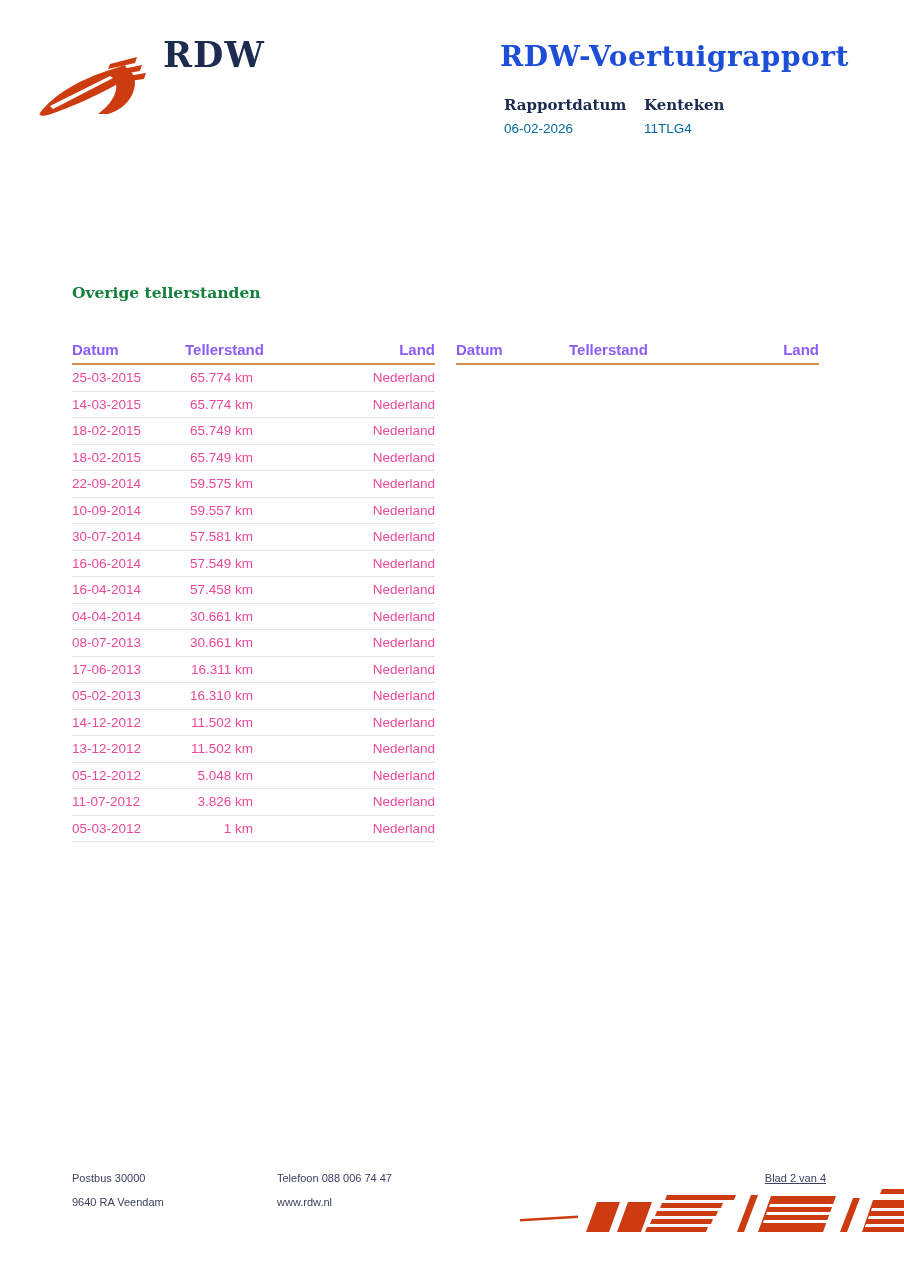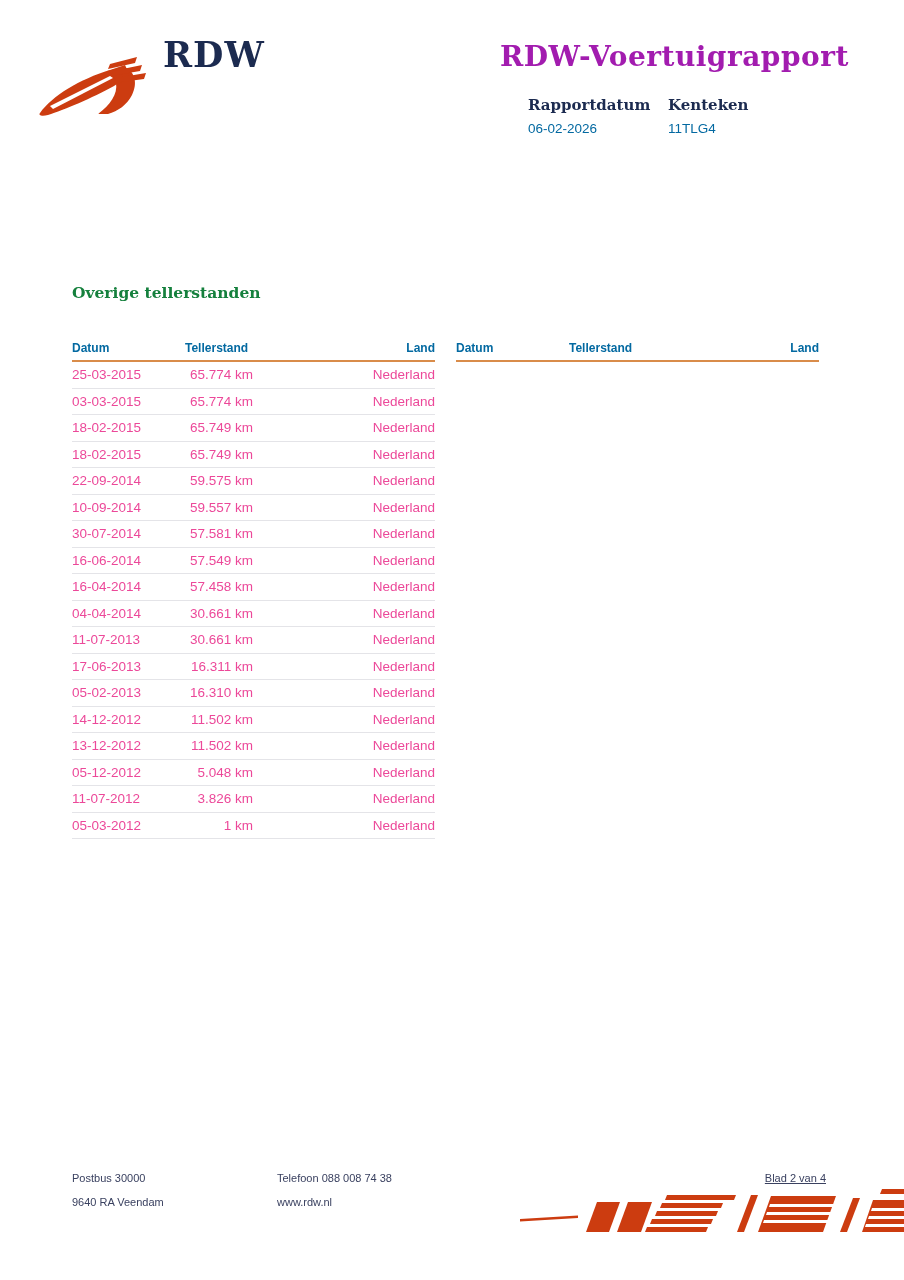--- a/index.html
+++ b/index.html
@@ -14,44 +14,44 @@
   
   .logo-svg{position:absolute;left:34px;top:52px;width:124px;height:70px;}
   .brand-word{
     position:absolute;left:163px;top:34px;
     font-family:"DejaVu Serif",serif;font-weight:bold;
     font-size:35px;letter-spacing:1px;color:#1c2b50;
   }
   .report-title{
     position:absolute;left:500px;top:40px;margin:0;
     font-family:"DejaVu Serif",serif;font-weight:bold;
-    font-size:28px;letter-spacing:.5px;color:#a21caf;
+    font-size:28px;letter-spacing:.5px;color:#1d4ed8;
     white-space:nowrap;
   }
-  .meta{position:absolute;left:528px;top:96px;display:flex;}
+  .meta{position:absolute;left:504px;top:96px;display:flex;}
   .meta-col{width:140px;}
   .meta-label{
     font-family:"DejaVu Serif",serif;font-weight:bold;
     font-size:15px;color:#1c2b50;
   }
   .meta-value{margin-top:7px;font-size:13.5px;color:#0369a1;}
   
   .section-heading{
     position:absolute;left:72px;top:283px;margin:0;
     font-family:"DejaVu Serif",serif;font-weight:bold;
     font-size:15.5px;color:#15803d;
   }
   
   .tables{position:absolute;left:72px;top:341px;display:flex;gap:21px;}
   table.odo-table{
     width:363px;border-collapse:collapse;table-layout:fixed;
   }
   .odo-table th{
     font-family:"Liberation Sans",sans-serif;font-weight:bold;
-    font-size:12px;color:#0369a1;text-align:left;
+    font-size:15px;color:#8b5cf6;text-align:left;
     padding:0 0 5px 0;border-bottom:2px solid #d98c4a;
     white-space:nowrap;overflow:visible;
   }
   .odo-table th.c2{text-align:right;}
   .odo-table col.c0{width:113px;}
   .odo-table col.c1{width:68px;}
   .odo-table col.c2{width:182px;}
   .odo-table td{
     font-size:13.5px;color:#ec4899;
     padding:5px 0 5.5px 0;
@@ -113,21 +113,21 @@
           <th class="c2">Land</th>
         </tr>
       </thead>
       <tbody>
           <tr>
             <td class="c0">25-03-2015</td>
             <td class="c1">65.774 km</td>
             <td class="c2">Nederland</td>
           </tr>
           <tr>
-            <td class="c0">03-03-2015</td>
+            <td class="c0">14-03-2015</td>
             <td class="c1">65.774 km</td>
             <td class="c2">Nederland</td>
           </tr>
           <tr>
             <td class="c0">18-02-2015</td>
             <td class="c1">65.749 km</td>
             <td class="c2">Nederland</td>
           </tr>
           <tr>
             <td class="c0">18-02-2015</td>
@@ -158,21 +158,21 @@
             <td class="c0">16-04-2014</td>
             <td class="c1">57.458 km</td>
             <td class="c2">Nederland</td>
           </tr>
           <tr>
             <td class="c0">04-04-2014</td>
             <td class="c1">30.661 km</td>
             <td class="c2">Nederland</td>
           </tr>
           <tr>
-            <td class="c0">11-07-2013</td>
+            <td class="c0">08-07-2013</td>
             <td class="c1">30.661 km</td>
             <td class="c2">Nederland</td>
           </tr>
           <tr>
             <td class="c0">17-06-2013</td>
             <td class="c1">16.311 km</td>
             <td class="c2">Nederland</td>
           </tr>
           <tr>
             <td class="c0">05-02-2013</td>
@@ -222,21 +222,21 @@
       </thead>
       <tbody></tbody>
     </table>
   </div>
 
   <div class="footer-col footer-left">
     <div class="line1">Postbus 30000</div>
     <div class="line2">9640 RA Veendam</div>
   </div>
   <div class="footer-col footer-mid">
-    <div class="line1">Telefoon 088 008 74 38</div>
+    <div class="line1">Telefoon 088 006 74 47</div>
     <div class="line2">www.rdw.nl</div>
   </div>
   <div class="footer-col footer-right">
     <div class="line1">Blad 2 van 4</div>
     <div class="line2">3 E 1675f</div>
   </div>
 
   <svg class="stripes-svg" viewBox="0 0 404 50" aria-hidden="true">
     <g fill="#cc3c10">
       <polygon points="20,37 78,33.5 78,36 20,39.5"></polygon>

